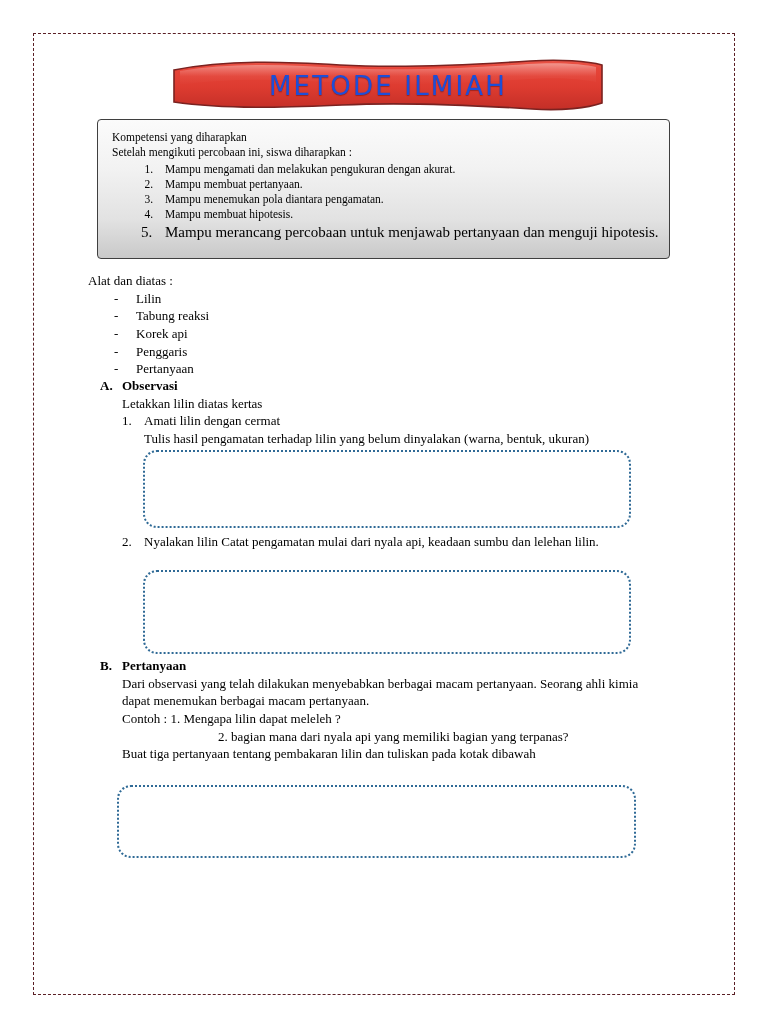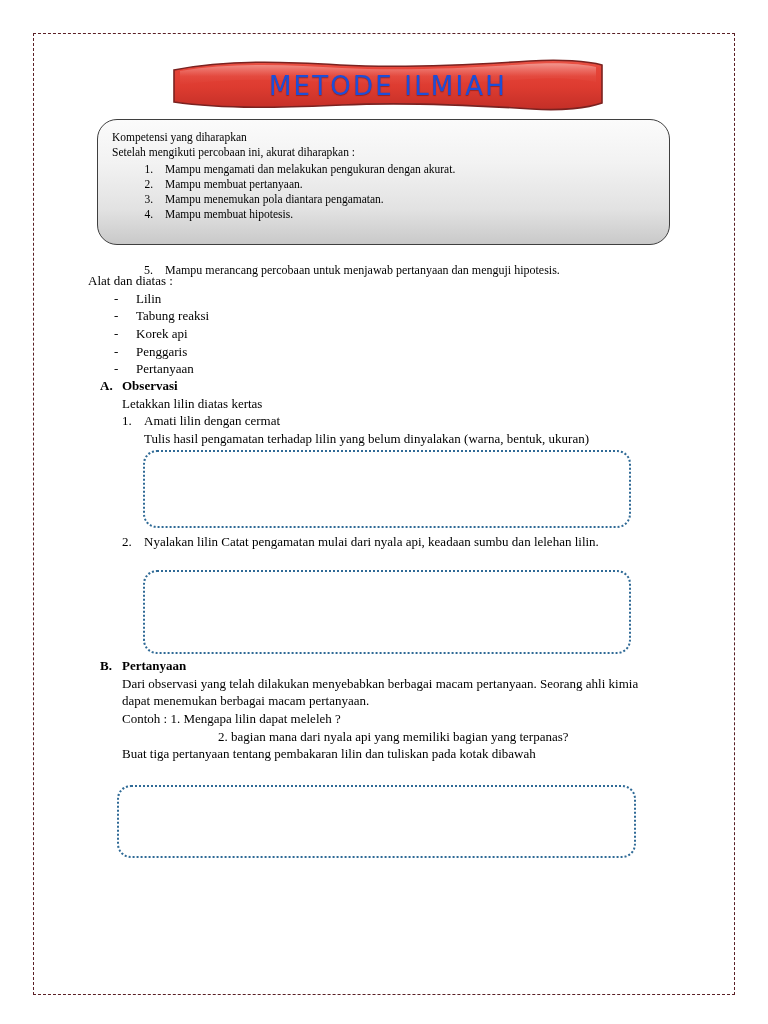--- a/index.html
+++ b/index.html
@@ -54,41 +54,41 @@
     padding-top: 2px;
     box-sizing: border-box;
   }
 
   
   #competency-box {
     position: absolute;
     left: 97px;
     top: 119px;
     width: 573px;
-    height: 126px;
+    height: 140px;
     border: 1px solid #3f3f3f;
-    border-radius: 20px;
+    border-radius: 4px;
     background: linear-gradient(to bottom, #fbfbfb 0%, #f2f2f2 35%, #e2e2e2 72%, #c9c9c9 100%);
     box-sizing: border-box;
     padding: 10px 14px 6px 14px;
     font-size: 11.5px;
     line-height: 1.33;
   }
   #competency-box .cmp-line { margin: 0; white-space: nowrap; }
   #competency-box ol {
     margin: 1px 0 0 0;
     padding-left: 44px;
     list-style: decimal;
   }
   #competency-box ol li {
     margin: 0;
     padding-left: 9px;
     white-space: nowrap;
   }
-  #competency-box ol li.emph { font-size: 12px; line-height: 1.2; margin-top: 40px; }
+  #competency-box ol li.emph { font-size: 15px; line-height: 1.2; }
 
   
   .doc-text {
     position: absolute;
     font-size: 13px;
     line-height: 1.36;
   }
 
   
   #materials { left: 88px; top: 272px; width: 400px; }
@@ -185,21 +185,21 @@
     <path d="M4,14 C60,3 120,6 170,9 C230,12 300,9 360,5 C390,3 418,5 432,9
              L432,47 C418,52 392,55 362,53 C300,49 232,46 172,49 C122,51 58,54 4,46 Z" fill="url(#ribgrad)" stroke="#7a2220" stroke-width="1.6"></path>
     <path d="M10,15 C64,6 122,9 172,12 C232,15 300,12 358,8 C388,6 414,8 426,11
              L426,26 C412,23 388,21 358,23 C300,27 232,30 172,27 C122,24 64,21 10,29 Z" fill="url(#ribshine)"></path>
   </svg>
   <div id="banner-title">METODE ILMIAH</div>
 </div>
 
 <div id="competency-box">
   <p class="cmp-line">Kompetensi yang diharapkan</p>
-  <p class="cmp-line">Setelah mengikuti percobaan ini, akurat diharapkan :</p>
+  <p class="cmp-line">Setelah mengikuti percobaan ini, siswa diharapkan :</p>
   <ol>
     <li>Mampu mengamati dan melakukan pengukuran dengan akurat.</li>
     <li>Mampu membuat pertanyaan.</li>
     <li>Mampu menemukan pola diantara pengamatan.</li>
     <li>Mampu membuat hipotesis.</li>
     <li class="emph">Mampu merancang percobaan untuk menjawab pertanyaan dan menguji hipotesis.</li>
   </ol>
 </div>
 
 <div id="materials" class="doc-text">

